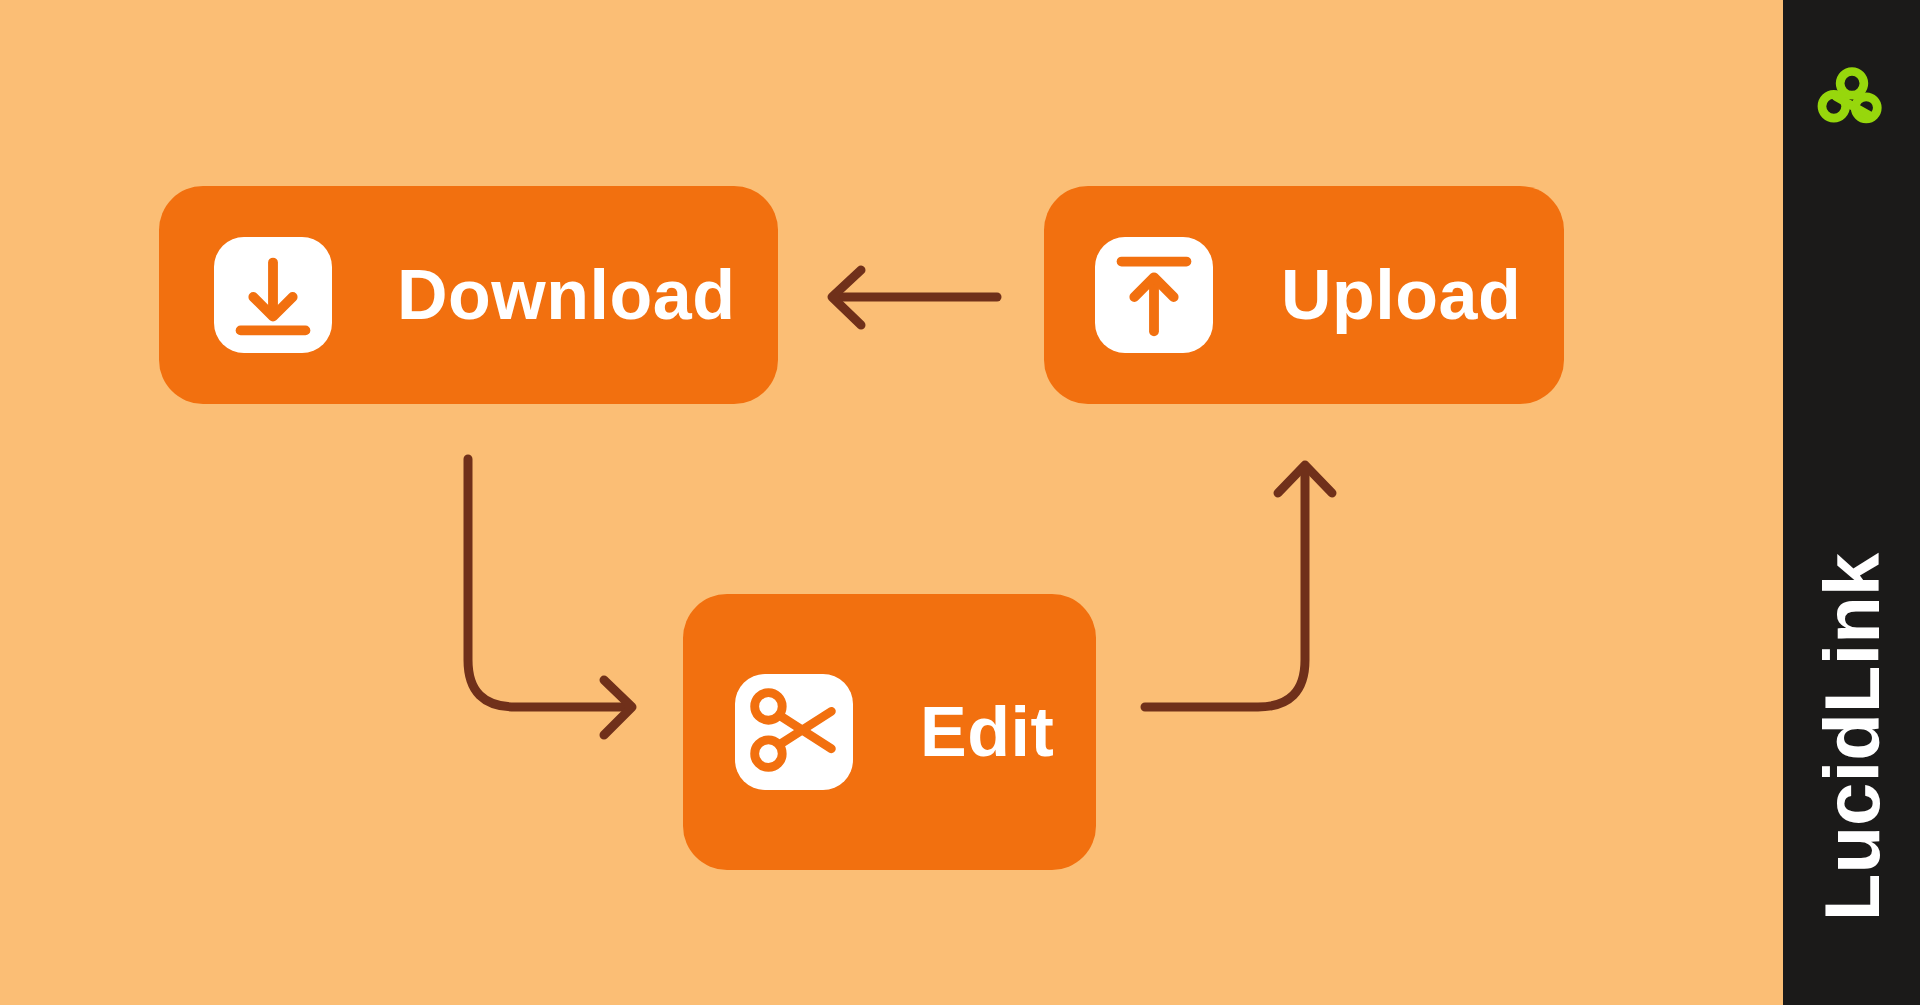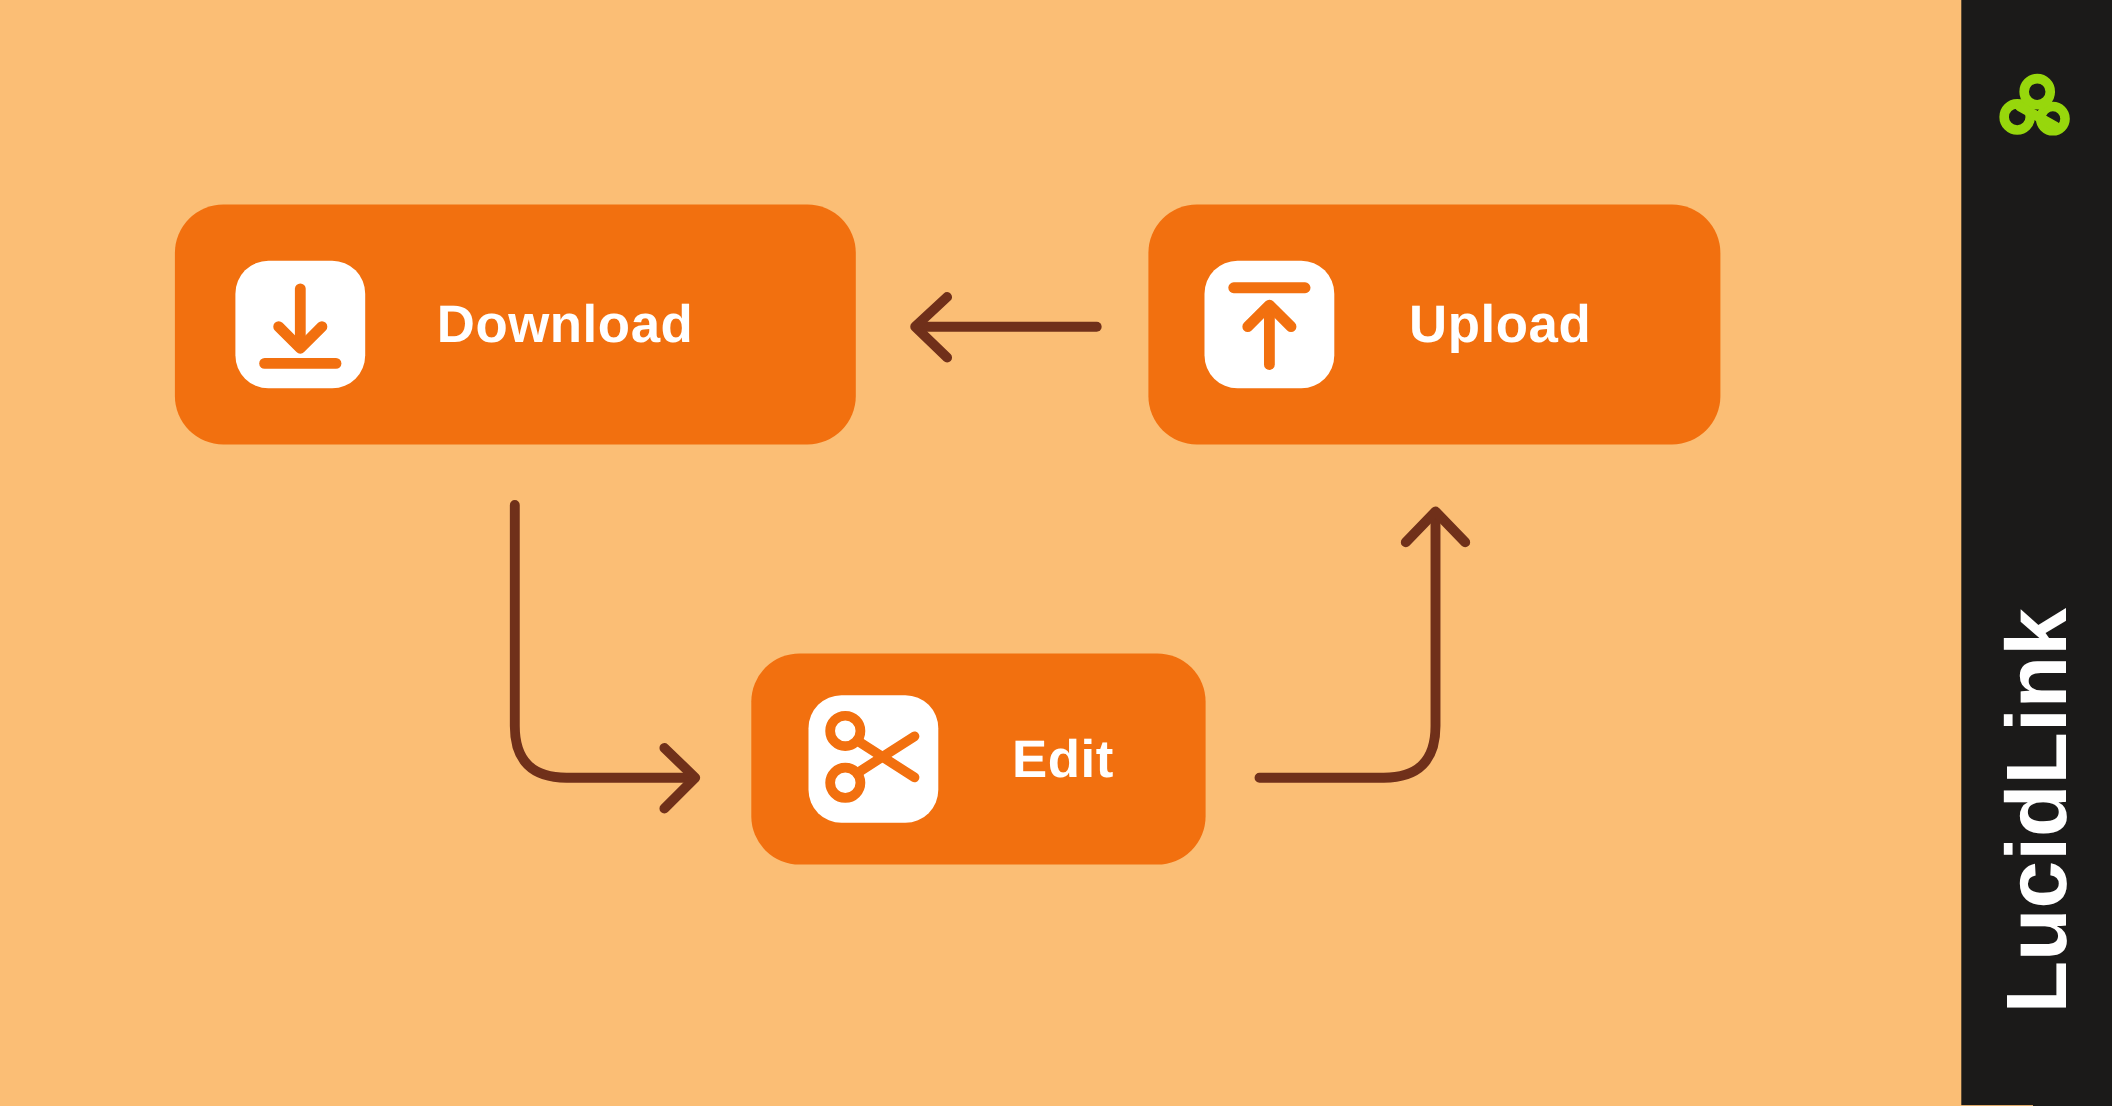--- a/index.html
+++ b/index.html
@@ -36,21 +36,21 @@
   .node {
     position: absolute;
     background: #F2700F;
     border-radius: 44px;
     display: flex;
     align-items: center;
     box-sizing: border-box;
   }
   .node-download { left: 159px; top: 186px; width: 619px; height: 218px; padding-left: 55px; gap: 65px; }
   .node-upload   { left: 1044px; top: 186px; width: 520px; height: 218px; padding-left: 51px; gap: 68px; }
-  .node-edit     { left: 683px;  top: 594px; width: 413px; height: 192px; padding-left: 52px; gap: 67px; }
+  .node-edit     { left: 683px;  top: 594px; width: 413px; height: 276px; padding-left: 52px; gap: 67px; }
 
   .tile {
     width: 118px;
     height: 116px;
     background: #FFFFFF;
     border-radius: 30px;
     flex: none;
     display: flex;
     align-items: center;
     justify-content: center;
@@ -64,21 +64,21 @@
     fill: none;
     stroke: #F2700F;
     stroke-width: 10;
     stroke-linecap: round;
     stroke-linejoin: round;
   }
   .tile .thin { stroke-width: 9; }
 
   .node-label {
     color: #FFFFFF;
-    font-size: 48px;
+    font-size: 70px;
     font-weight: bold;
     letter-spacing: 0.5px;
     white-space: nowrap;
   }
 
   
   .sidebar {
     position: absolute;
     left: 1783px;
     top: 0;

